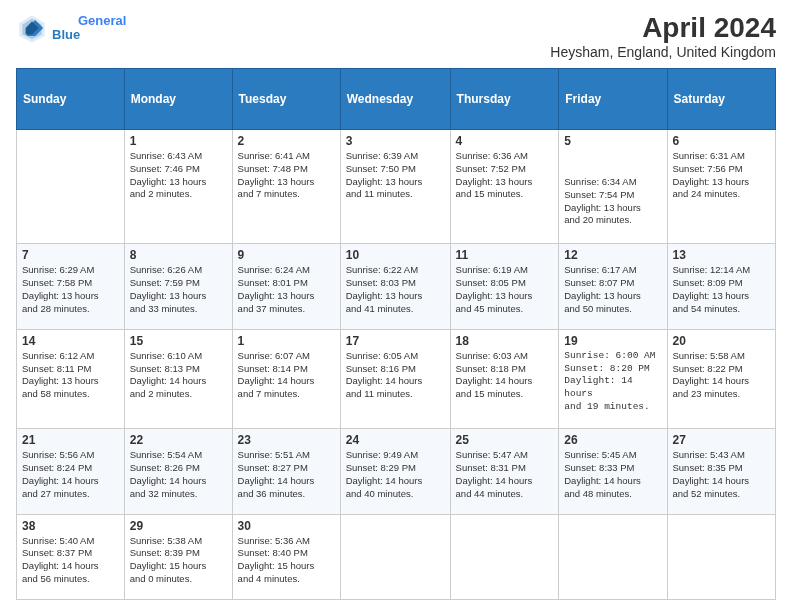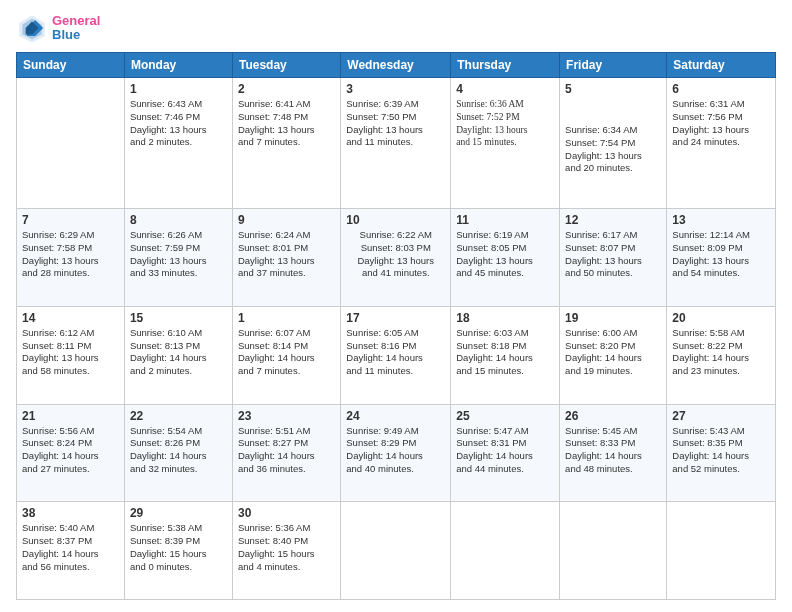--- a/index.html
+++ b/index.html
@@ -30,21 +30,21 @@
       align-items: center;
       gap: 4px;
     }
     .logo-text {
       display: flex;
       flex-direction: column;
       font-size: 13px;
       font-weight: bold;
       line-height: 1.1;
     }
-    .logo-text span:first-child { color: #ec4899; }
+    .logo-text span:first-child { color: #3b82f6; margin-left: 26px; }
     .logo-text span:last-child { color: #2a7bc0; }
     .logo-icon {
       width: 32px;
       height: 32px;
     }
     .title-block {
       text-align: right;
     }
     .month-title {
       font-size: 28px;
@@ -57,21 +57,21 @@
     }
     .calendar-table {
       width: 100%;
       border-collapse: collapse;
       flex: 1;
     }
     .calendar-table th {
       background-color: #2a7bc0;
       color: #fff;
       text-align: left;
-      padding: 5px 6px;
+      padding: 23px 6px;
       font-size: 12px;
       font-weight: bold;
       border: 1px solid #1e5f99;
     }
     .calendar-table td {
       vertical-align: top;
       border: 1px solid #ccc;
       padding: 4px 5px;
       width: 113px;
       min-height: 80px;
@@ -106,20 +106,22 @@
         <polygon points="20,8 32,16 32,28 20,34 8,28 8,16" fill="#2a7bc0" opacity="0.3"></polygon>
         <polygon points="24,10 34,20 24,30 14,30 14,20 24,10" fill="#2a7bc0"></polygon>
         <polygon points="20,12 28,20 20,28 12,28 12,20 20,12" fill="#1a5a90"></polygon>
       </svg>
       <div class="logo-text">
         <span>General</span>
         <span>Blue</span>
       </div>
     </div>
     <div class="title-block">
+      <div class="month-title">April 2024</div>
+      <div class="location-title">Heysham, England, United Kingdom</div>
     </div>
   </div>
 
   <table class="calendar-table">
     <thead>
       <tr>
       <th>Sunday</th>
           <th>Monday</th>
           <th>Tuesday</th>
           <th>Wednesday</th>
@@ -147,21 +149,21 @@
           </td>
           <td>
             <span class="day-number">3</span>
             <div class="day-info" style="white-space: pre-line;">Sunrise: 6:39 AM
 Sunset: 7:50 PM
 Daylight: 13 hours
 and 11 minutes.</div>
           </td>
           <td>
             <span class="day-number">4</span>
-            <div class="day-info" style="white-space: pre-line; font-family: Liberation Serif, serif;">Sunrise: 6:36 AM
+            <div class="day-info" style="white-space: pre-line;">Sunrise: 6:36 AM
 Sunset: 7:52 PM
 Daylight: 13 hours
 and 15 minutes.</div>
           </td>
           <td>
             <span class="day-number">5</span>
             <div class="day-info" style="white-space: pre-line; margin-top: 28px;">Sunrise: 6:34 AM
 Sunset: 7:54 PM
 Daylight: 13 hours
 and 20 minutes.</div>
@@ -191,21 +193,21 @@
           </td>
           <td>
             <span class="day-number">9</span>
             <div class="day-info" style="white-space: pre-line;">Sunrise: 6:24 AM
 Sunset: 8:01 PM
 Daylight: 13 hours
 and 37 minutes.</div>
           </td>
           <td>
             <span class="day-number">10</span>
-            <div class="day-info" style="white-space: pre-line; text-align: center;">Sunrise: 6:22 AM
+            <div class="day-info" style="white-space: pre-line;">Sunrise: 6:22 AM
 Sunset: 8:03 PM
 Daylight: 13 hours
 and 41 minutes.</div>
           </td>
           <td>
             <span class="day-number">11</span>
             <div class="day-info" style="white-space: pre-line;">Sunrise: 6:19 AM
 Sunset: 8:05 PM
 Daylight: 13 hours
 and 45 minutes.</div>
@@ -256,21 +258,21 @@
           </td>
           <td>
             <span class="day-number">18</span>
             <div class="day-info" style="white-space: pre-line;">Sunrise: 6:03 AM
 Sunset: 8:18 PM
 Daylight: 14 hours
 and 15 minutes.</div>
           </td>
           <td>
             <span class="day-number">19</span>
-            <div class="day-info" style="white-space: pre-line;">Sunrise: 6:00 AM
+            <div class="day-info" style="white-space: pre-line; font-family: Liberation Mono, monospace;">Sunrise: 6:00 AM
 Sunset: 8:20 PM
 Daylight: 14 hours
 and 19 minutes.</div>
           </td>
           <td>
             <span class="day-number">20</span>
             <div class="day-info" style="white-space: pre-line;">Sunrise: 5:58 AM
 Sunset: 8:22 PM
 Daylight: 14 hours
 and 23 minutes.</div>

